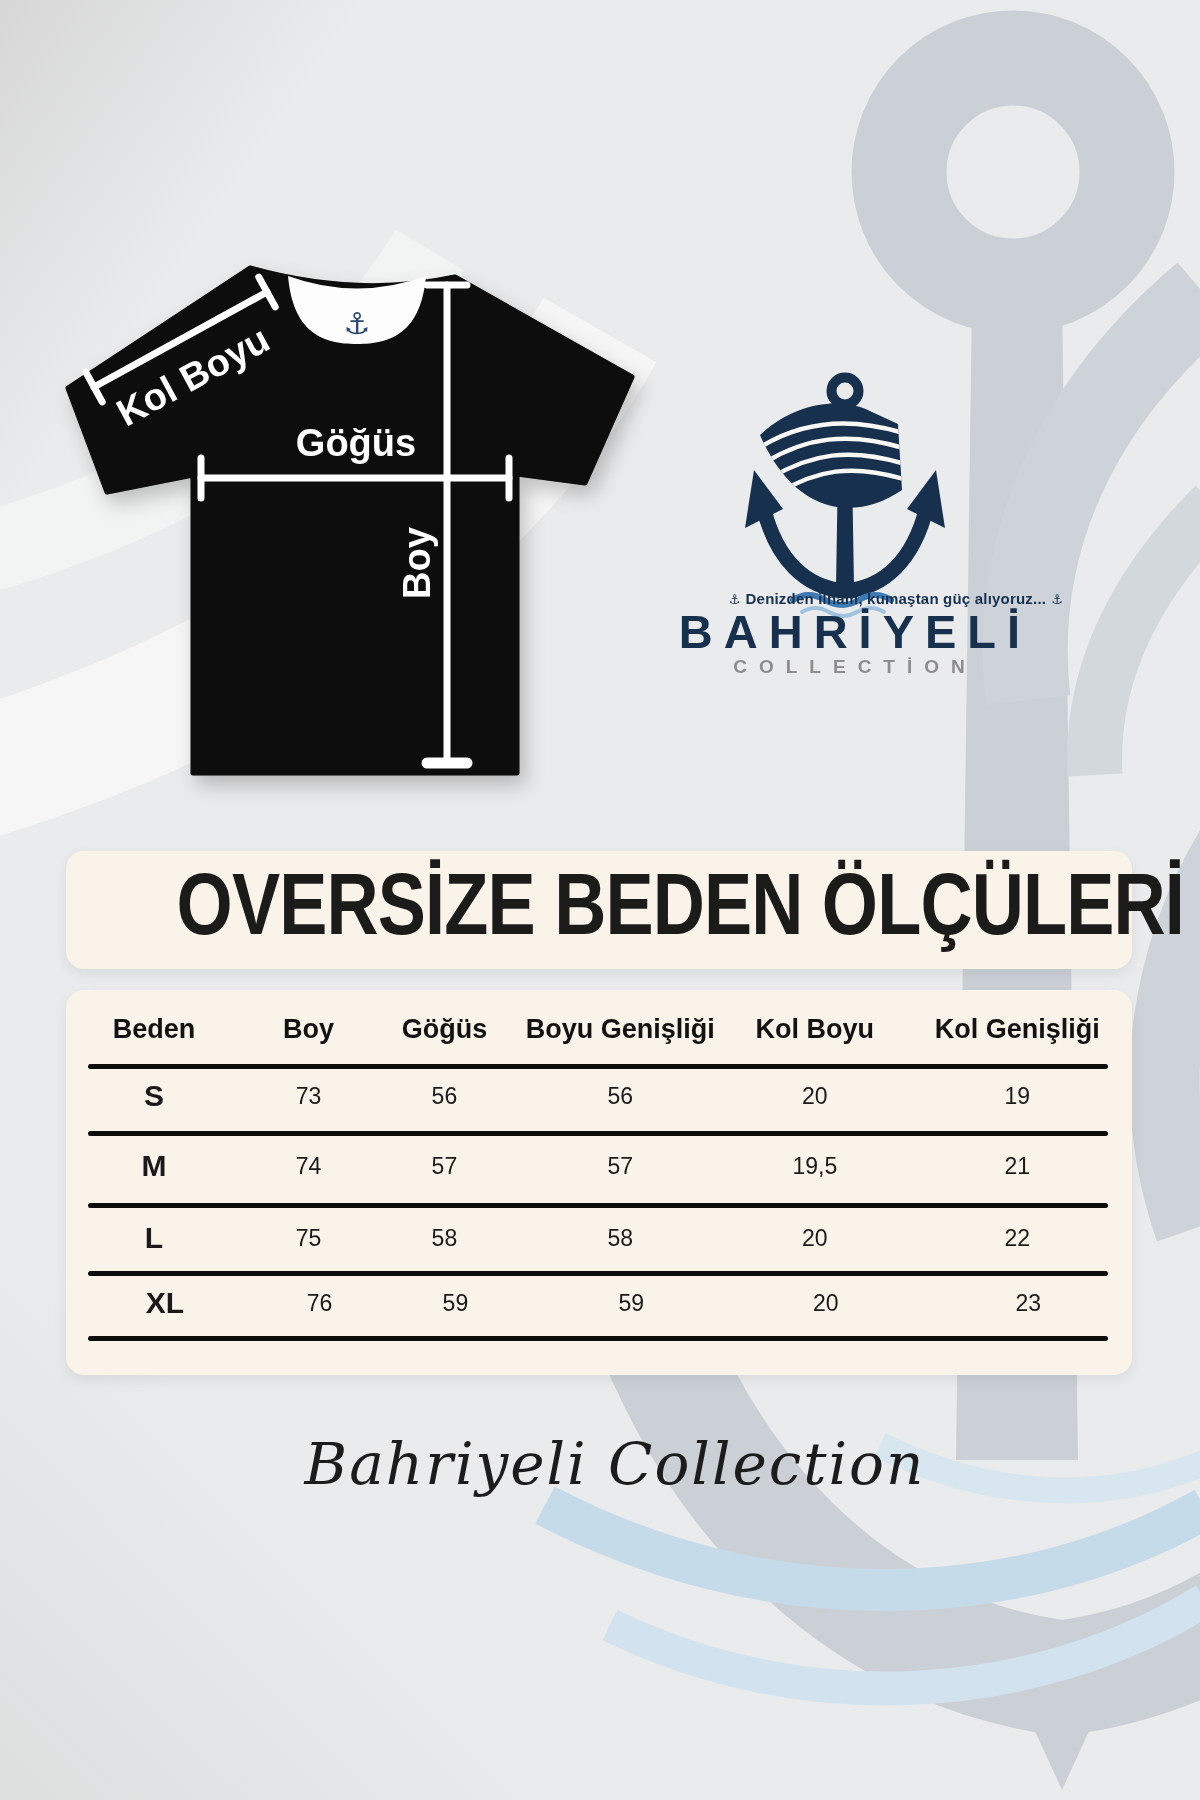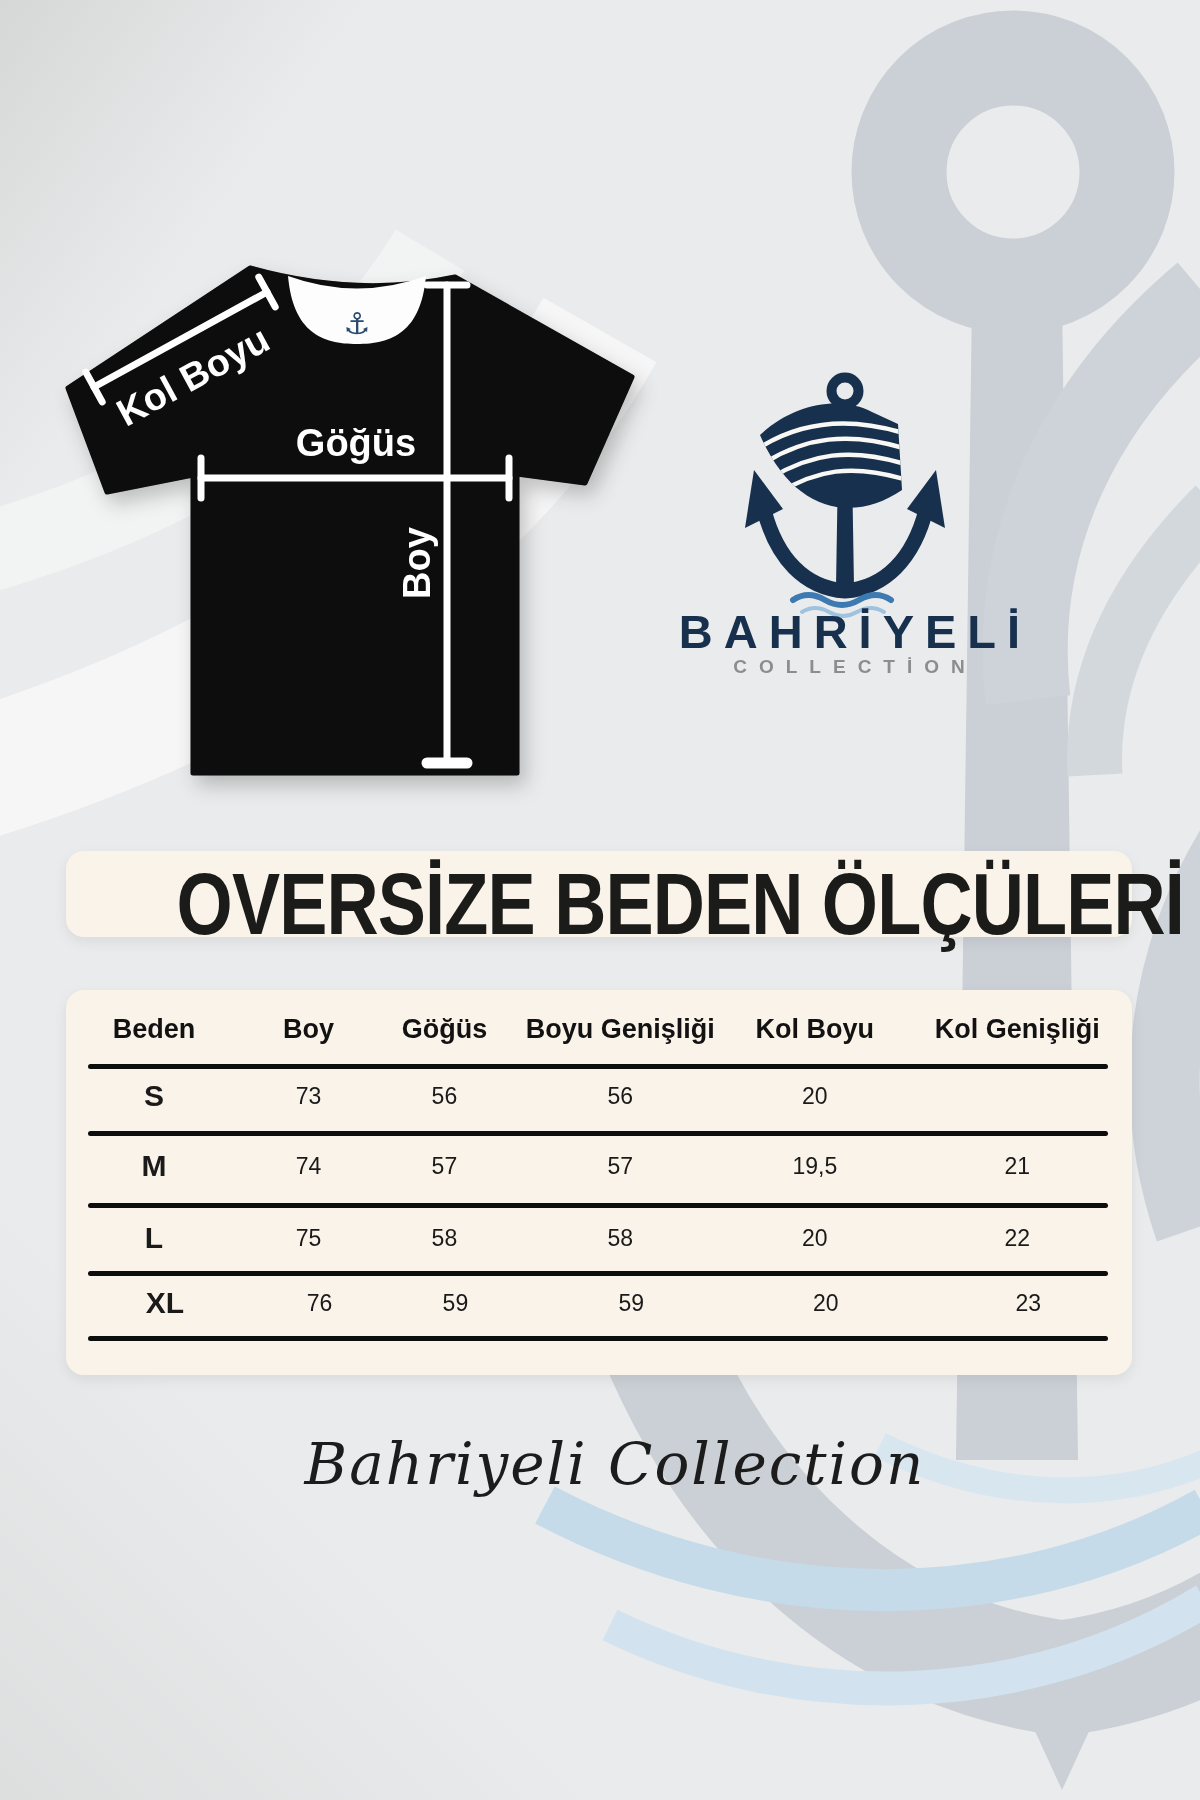--- a/index.html
+++ b/index.html
@@ -26,21 +26,21 @@
   .tag-ic{font-family:"DejaVu Sans",sans-serif;font-size:13px;padding:0 5px;color:#16304e;}
   .brandname{
     position:absolute;left:555px;top:604px;width:600px;text-align:center;
     font-size:47px;font-weight:bold;letter-spacing:11px;color:#16304e;white-space:nowrap;
   }
   .brandsub{
     position:absolute;left:555px;top:656px;width:600px;text-align:center;
     font-size:19px;font-weight:bold;letter-spacing:12px;color:#8d8d8d;white-space:nowrap;
   }
   .titlebox{
-    position:absolute;left:66px;top:851px;width:1066px;height:86px;
+    position:absolute;left:66px;top:851px;width:1066px;height:118px;
     background:#faf3e9;border-radius:18px;box-shadow:0 5px 14px rgba(0,0,0,.07);
     text-align:left;
   }
   .titletext{
     display:inline-block;line-height:105px;font-size:88px;font-weight:bold;
     letter-spacing:-1px;color:#1b1b19;white-space:nowrap;
     transform:scaleX(.82);transform-origin:50% 50%;
   }
   .tablebox{
     position:absolute;left:66px;top:990px;width:1066px;height:385px;
@@ -134,20 +134,21 @@
       </g>
       <path d="M 793,600 q 15,-10 32,0 q 17,10 34,0 q 17,-10 32,0" fill="none" stroke="#3e7ab2" stroke-width="6" stroke-linecap="round"></path>
       <path d="M 802,612 q 13,-8 27,0 q 14,8 28,0 q 14,-8 27,0" fill="none" stroke="#9fc3df" stroke-width="4" stroke-linecap="round"></path>
     </g>
   </svg>
 
   <div class="mlabel lbl-kol">Kol Boyu</div>
   <div class="mlabel lbl-gogus">Göğüs</div>
   <div class="mlabel lbl-boy">Boy</div>
 
+  <div class="tagline"><span class="tag-ic">⚓</span><span>Denizden ilham, kumaştan güç alıyoruz...</span><span class="tag-ic">⚓</span></div>
   <div class="brandname">BAHRİYELİ</div>
   <div class="brandsub">COLLECTİON</div>
 
   <div class="titlebox">
     <div class="titletext">OVERSİZE BEDEN ÖLÇÜLERİ</div>
   </div>
 
   <div class="tablebox">
     <div class="trow thead">
       <span class="c0">Beden</span>
@@ -157,20 +158,21 @@
       <span class="c4">Kol Boyu</span>
       <span class="c5">Kol Genişliği</span>
     </div>
     <div class="rule r0"></div>
     <div class="trow drow tr0">
       <span class="c0">S</span>
       <span class="c1">73</span>
       <span class="c2">56</span>
       <span class="c3">56</span>
       <span class="c4">20</span>
+      <span class="c5">19</span>
     </div>
     <div class="rule r1"></div>
     <div class="trow drow tr1">
       <span class="c0">M</span>
       <span class="c1">74</span>
       <span class="c2">57</span>
       <span class="c3">57</span>
       <span class="c4">19,5</span>
       <span class="c5">21</span>
     </div>

